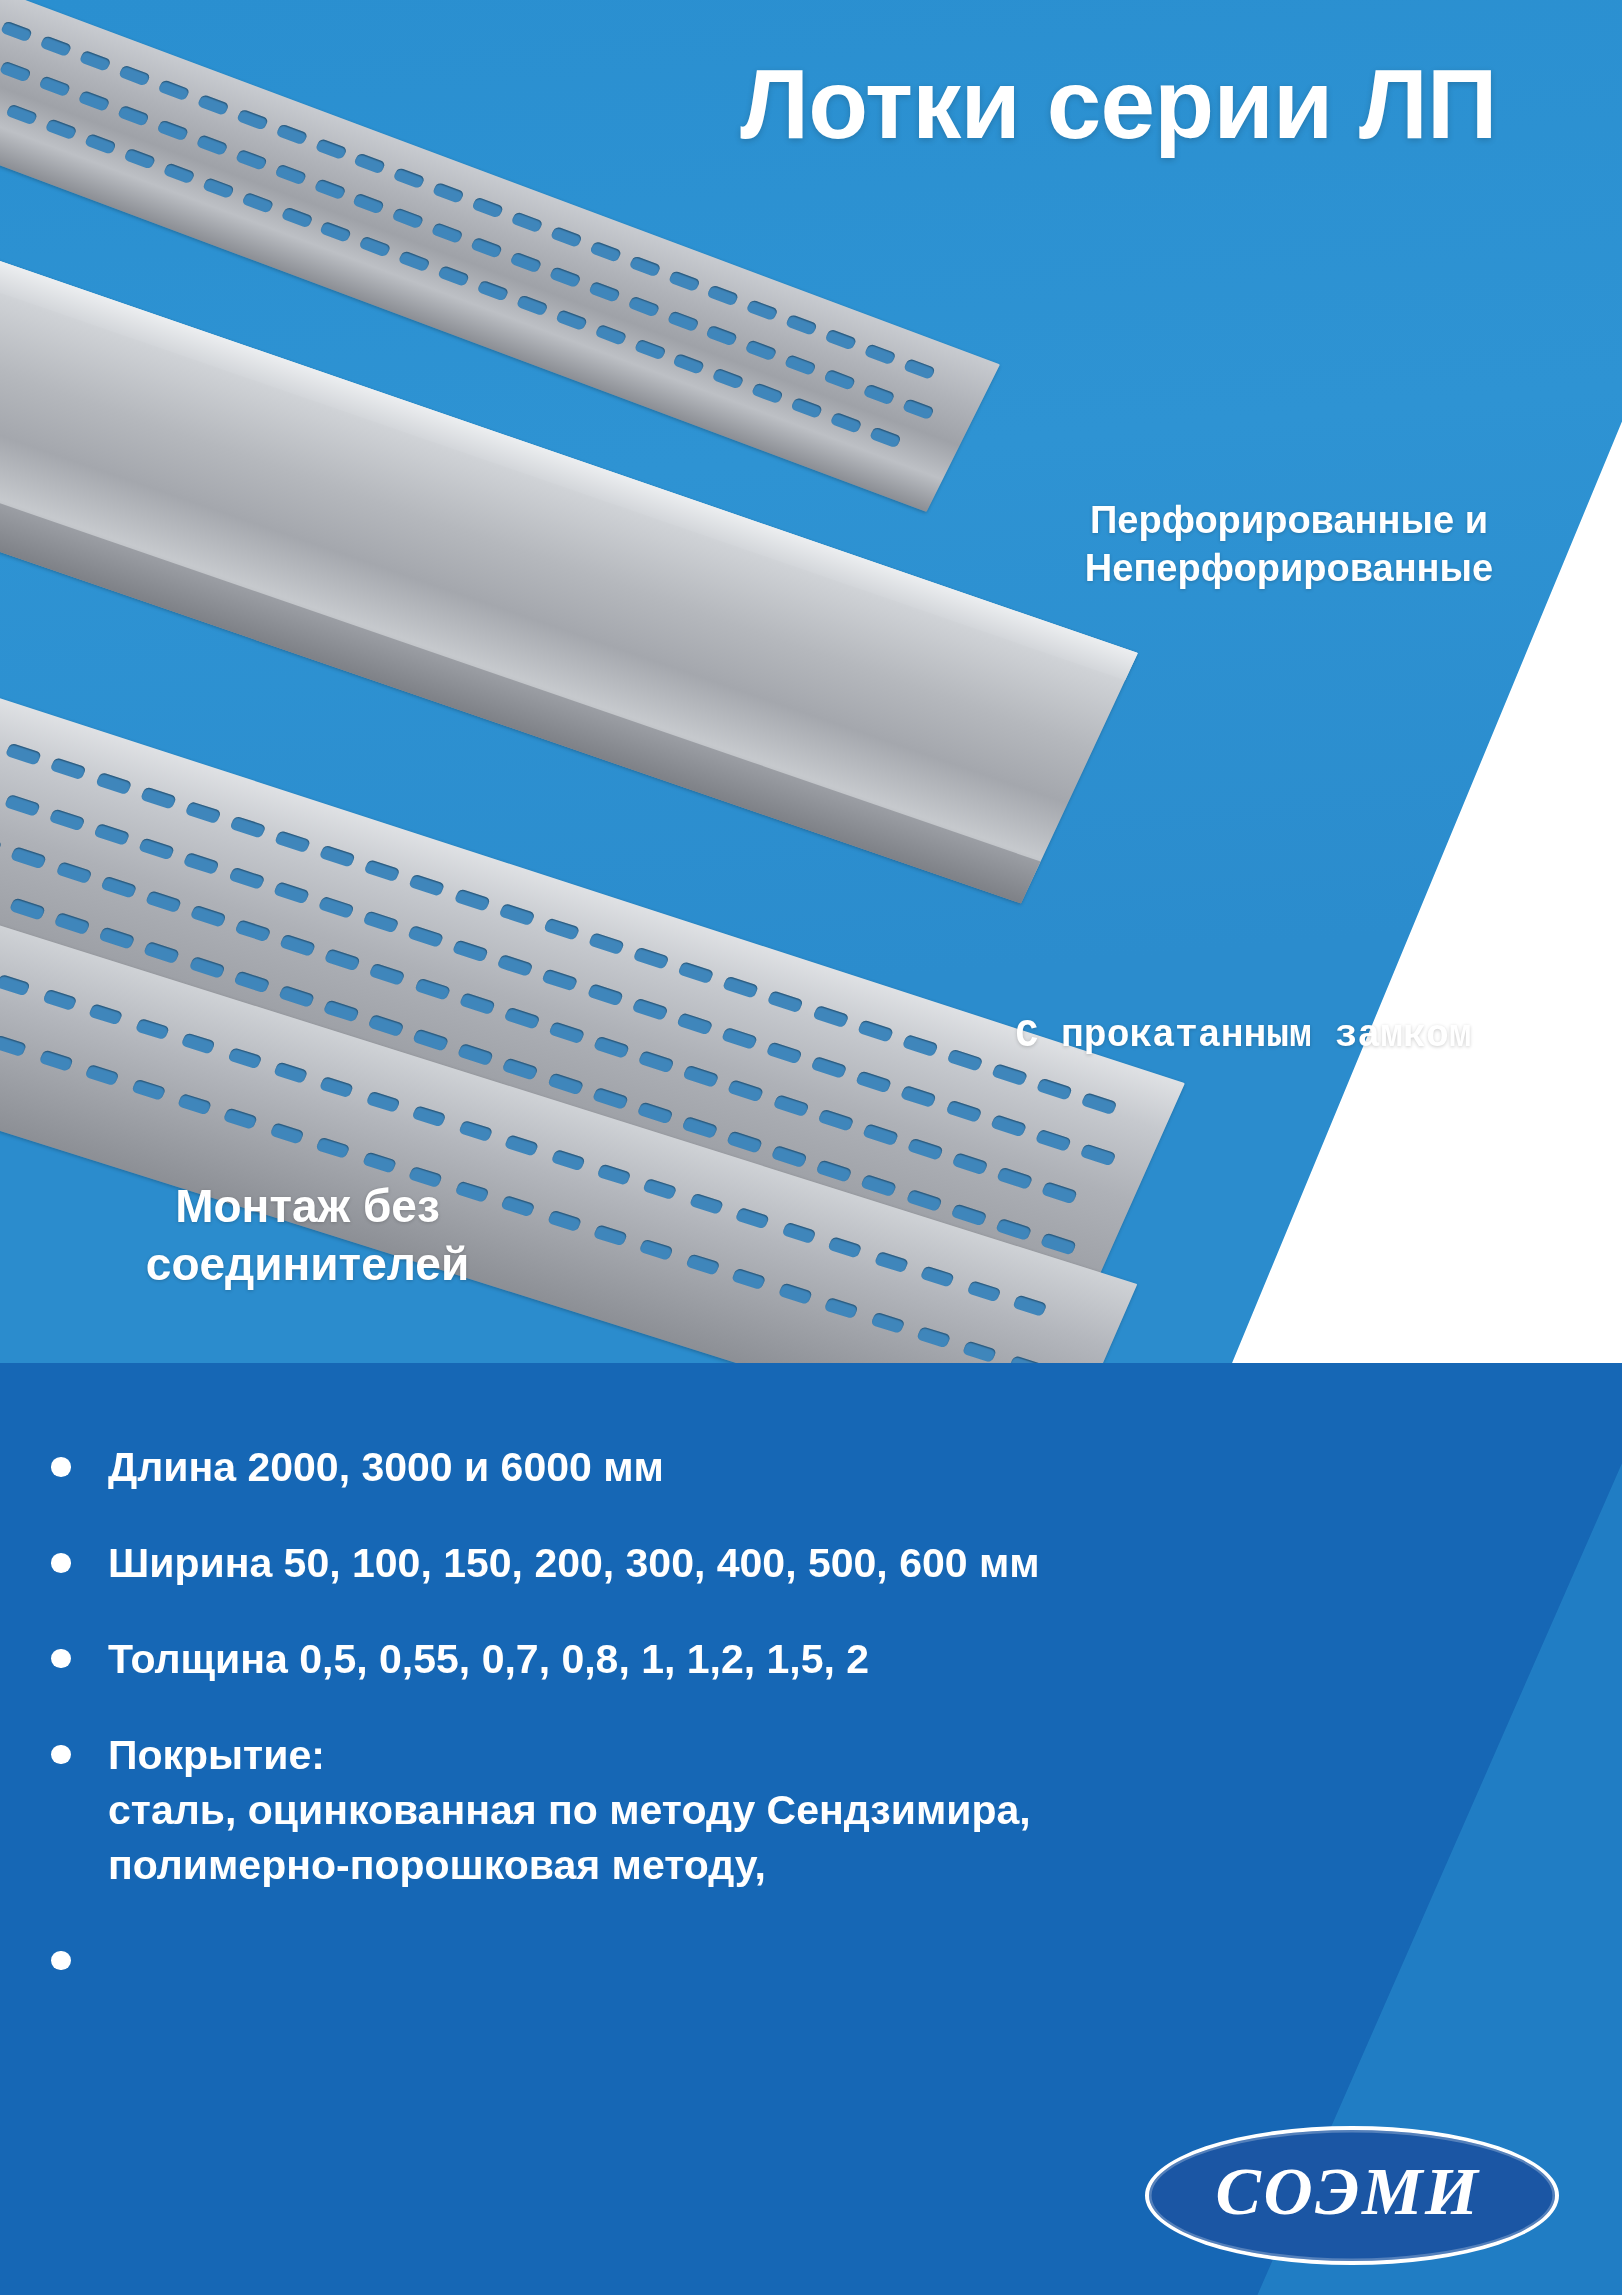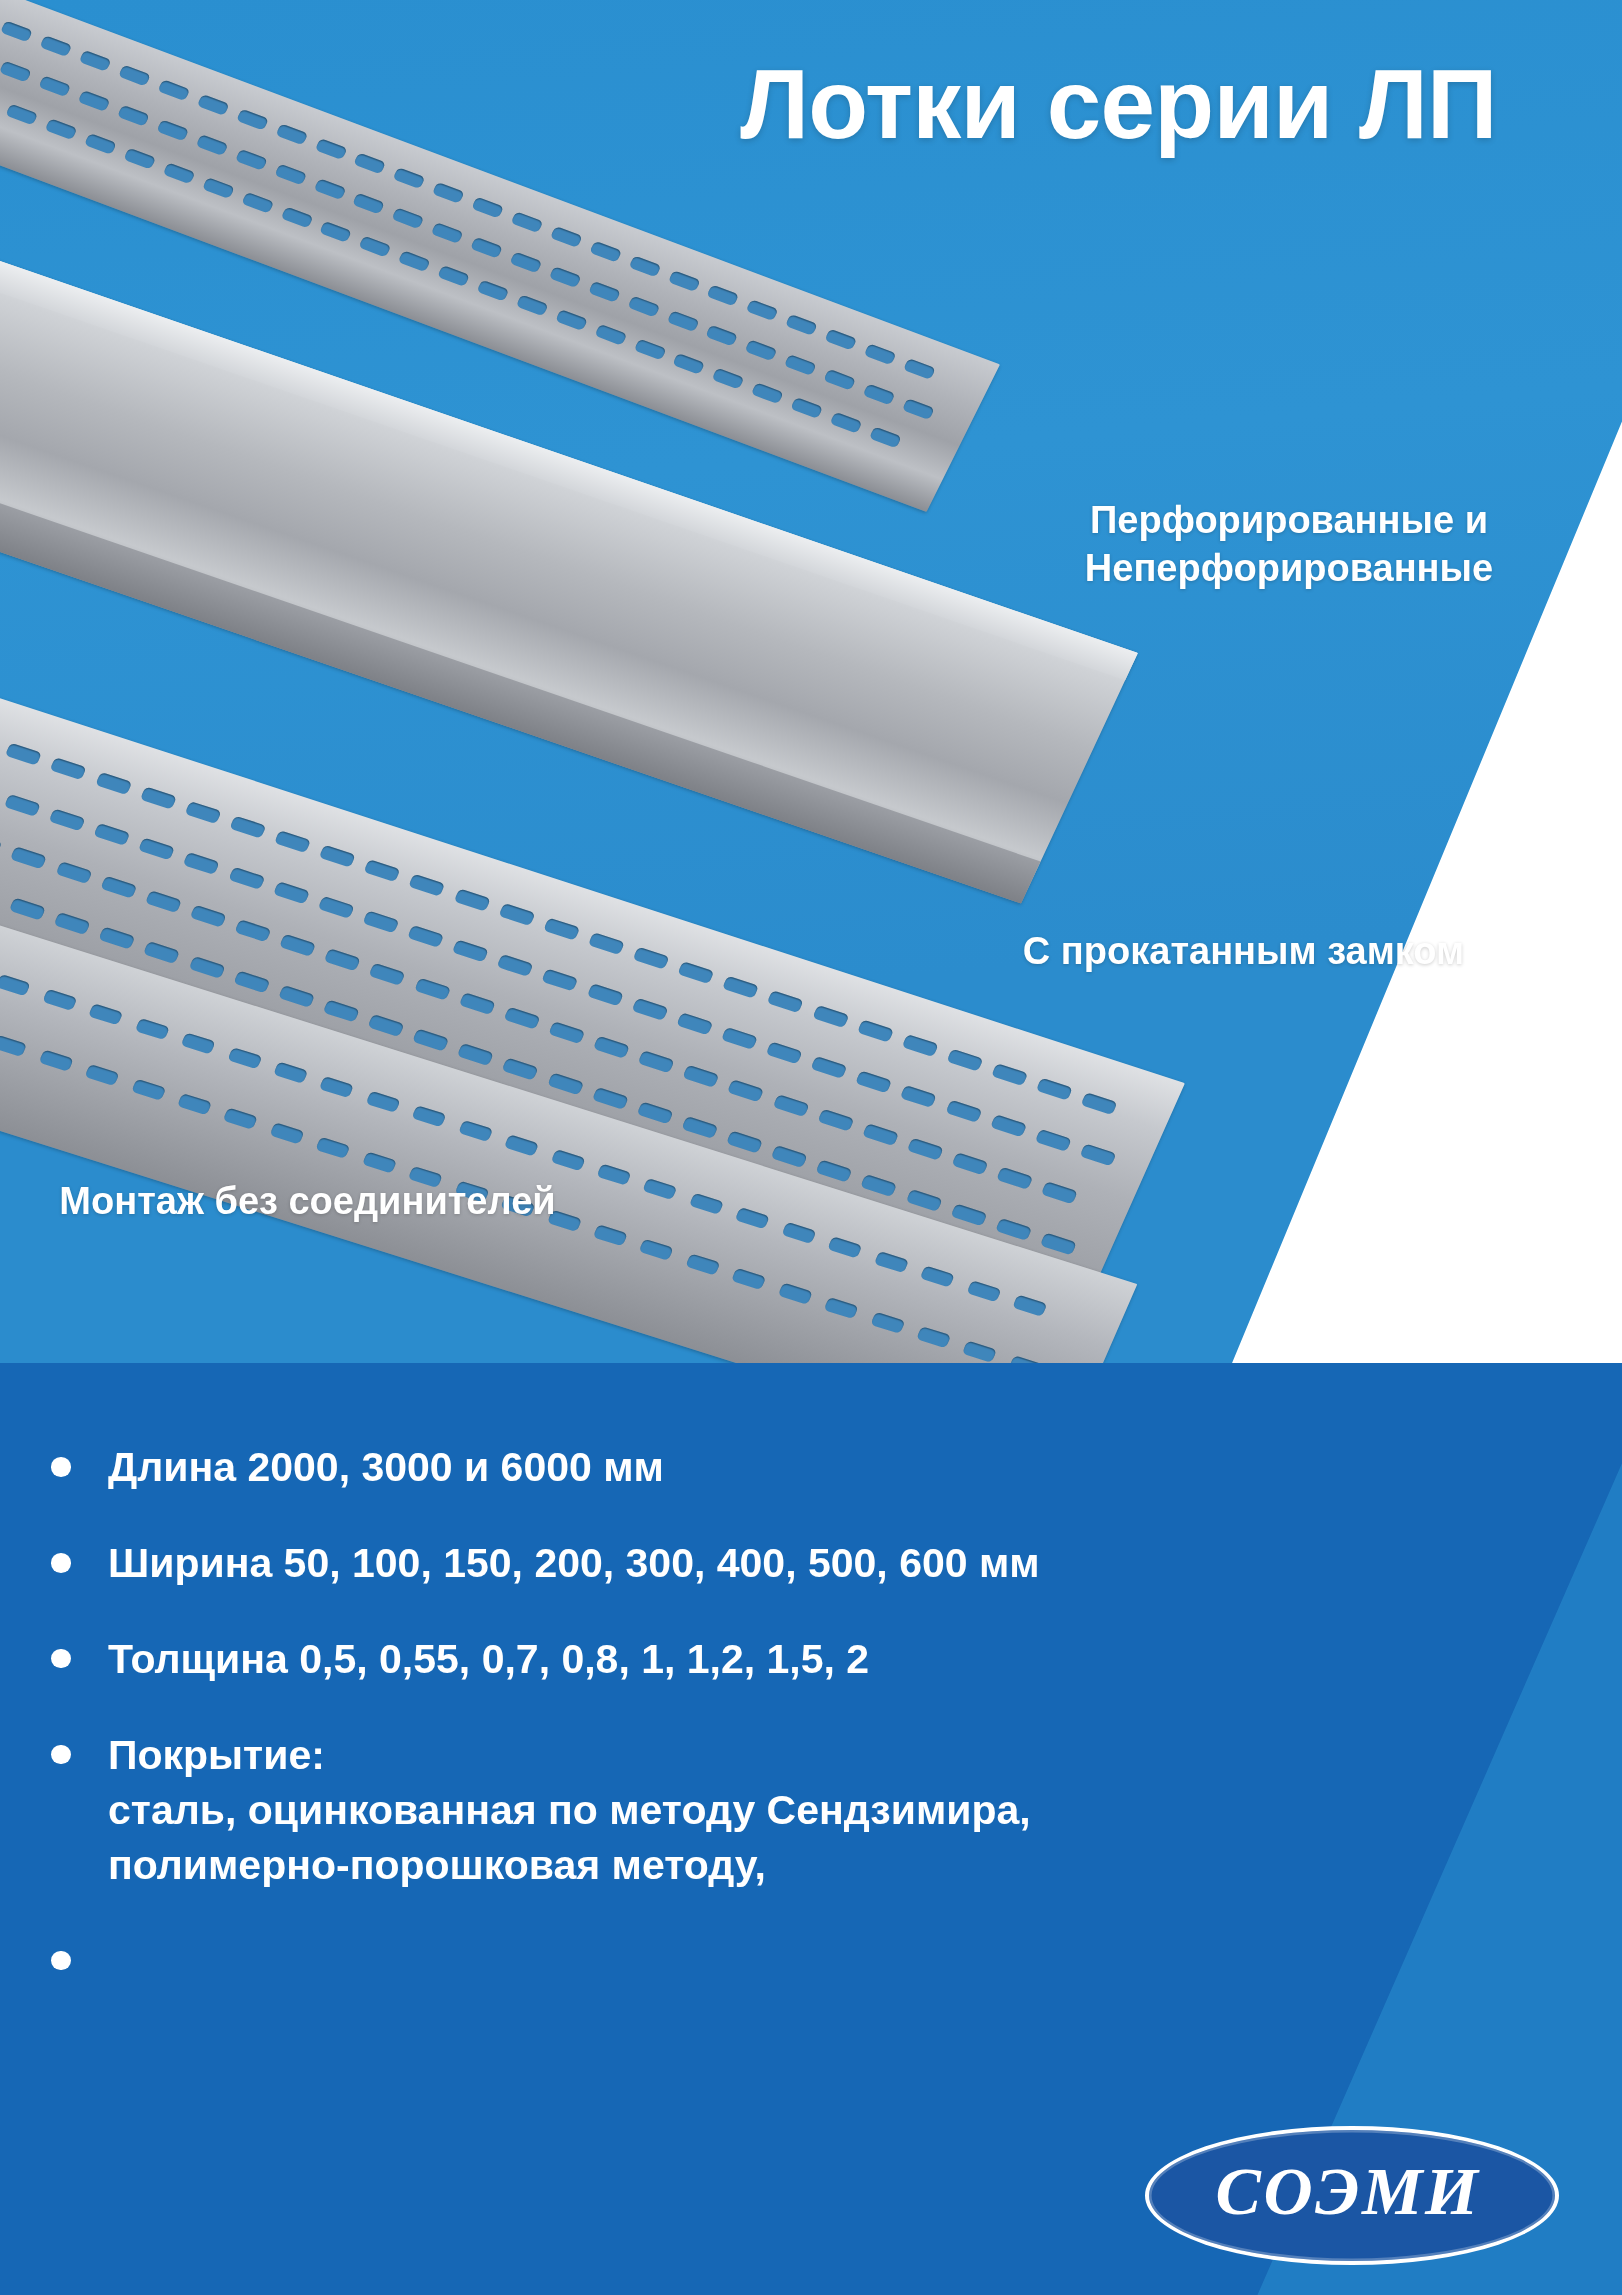--- a/index.html
+++ b/index.html
@@ -158,29 +158,30 @@
     text-shadow: 0 1.3px 3.9px rgba(0,0,0,0.20);
   }
   #label-perf {
     right: 6.5px;
     top: 497px;
     width: 655px;
     font-size: 38px;
   }
   #label-lock {
     right: 131px;
-    top: 928px;
+    top: 1012px;
     width: 497px;
     font-size: 38px;
+    font-family: Liberation Mono, monospace;
   }
   #label-mount {
     left: 39px;
     top: 1178px;
     width: 537px;
-    font-size: 38px;
+    font-size: 46px;
   }
 
   
   .specs {
     position: absolute;
     left: 0;
     top: 1363px;
     width: 1623px;
     height: 933px;
     background: #1667b5;

